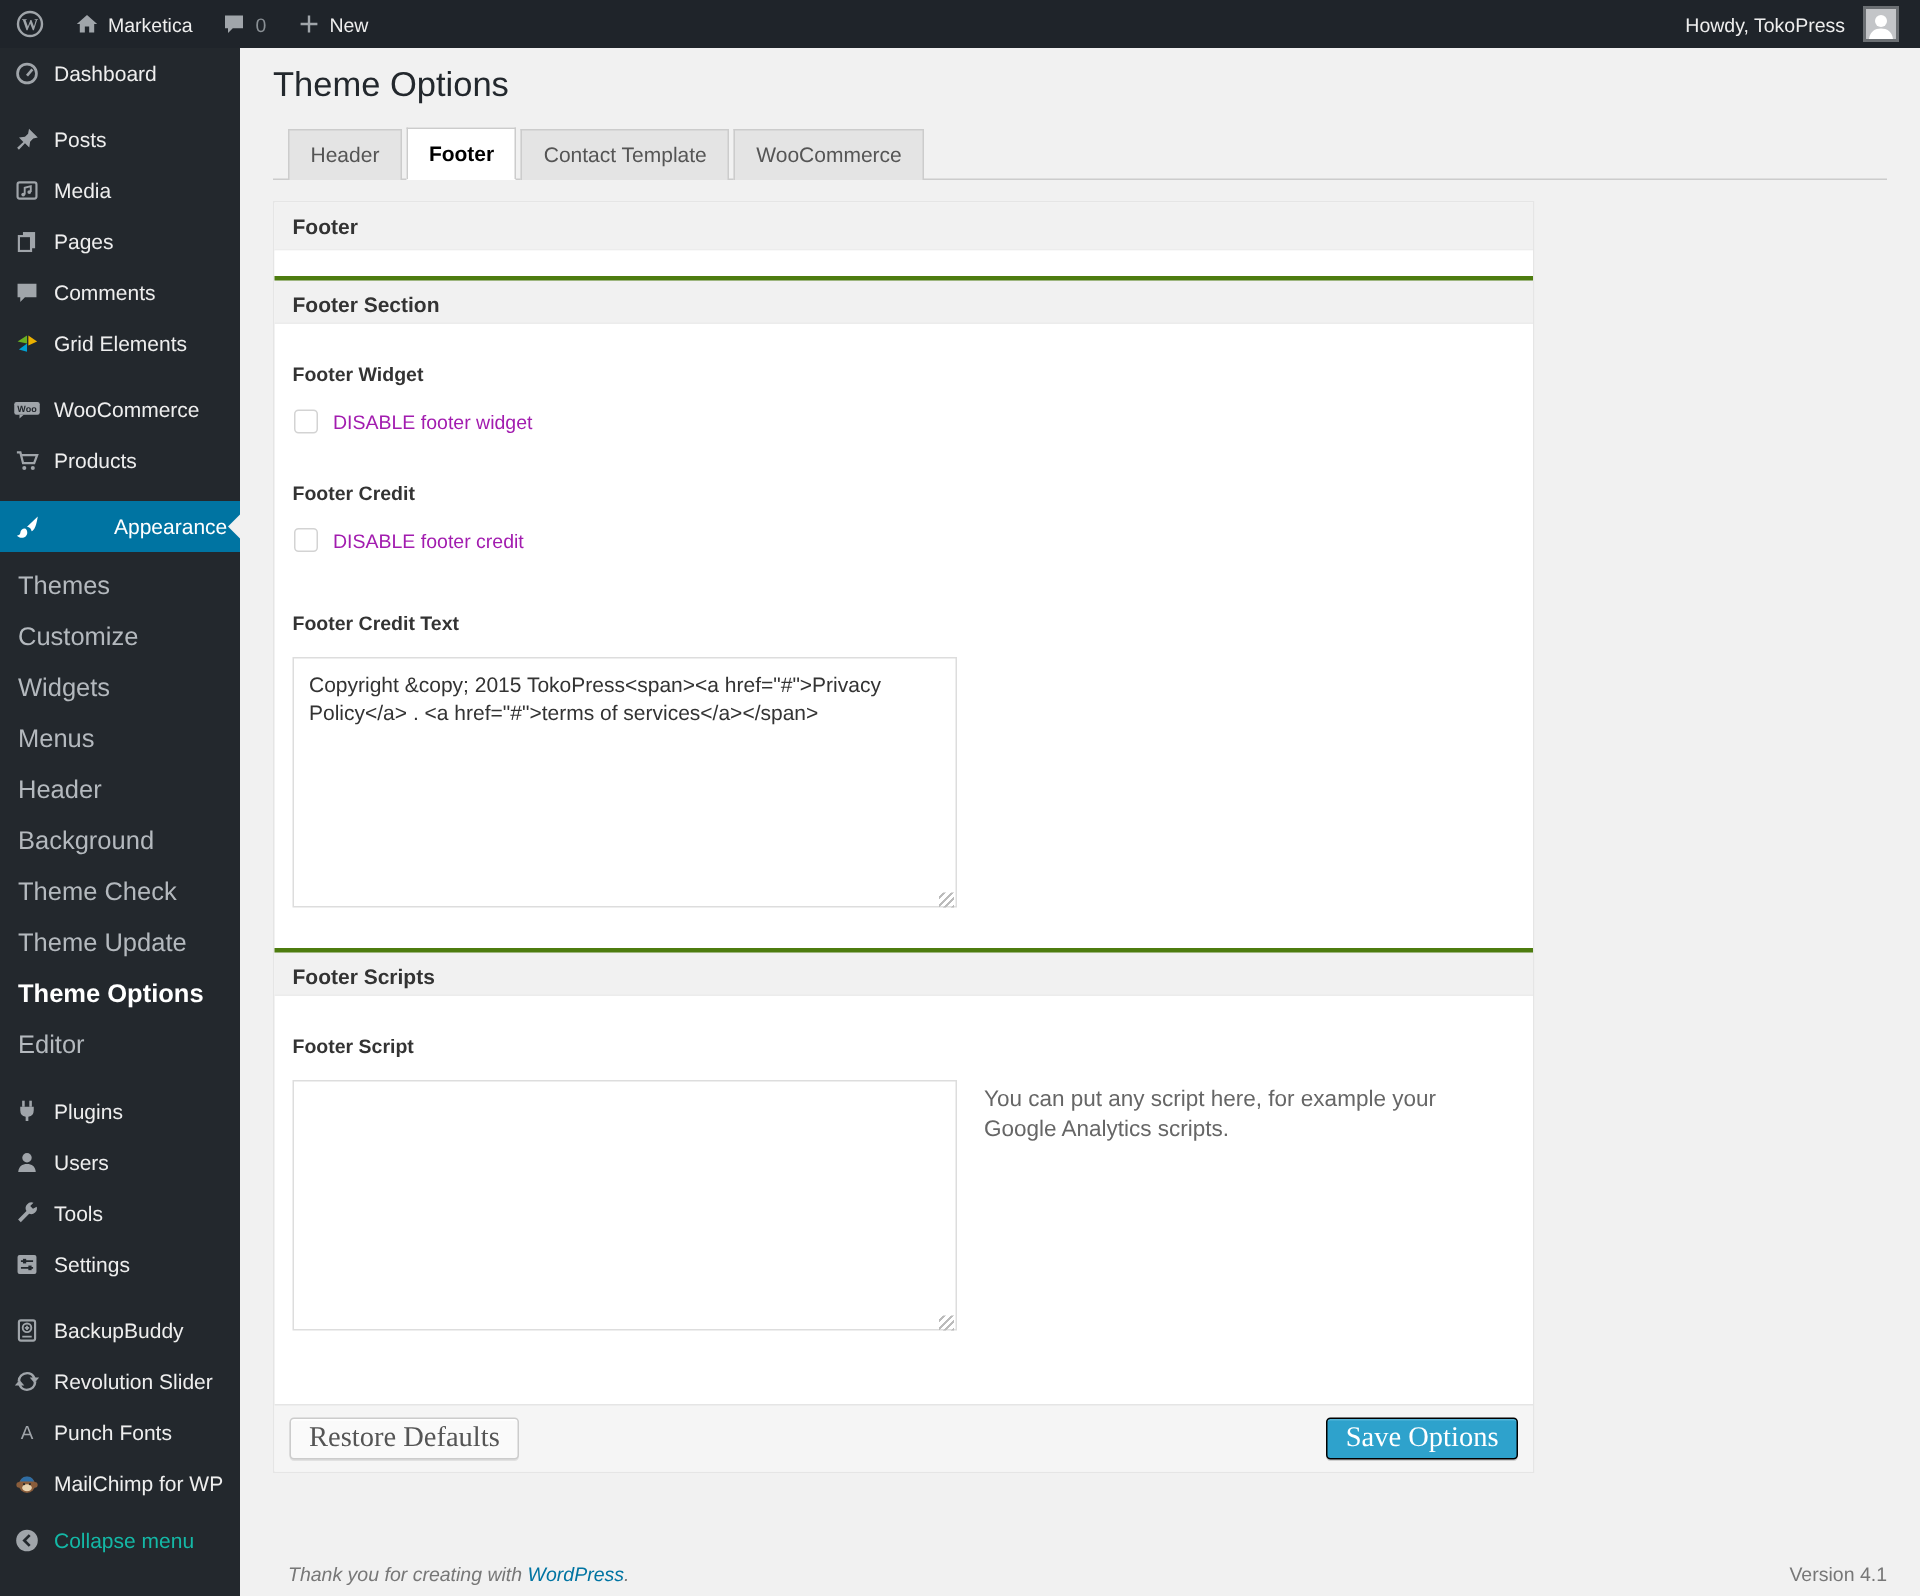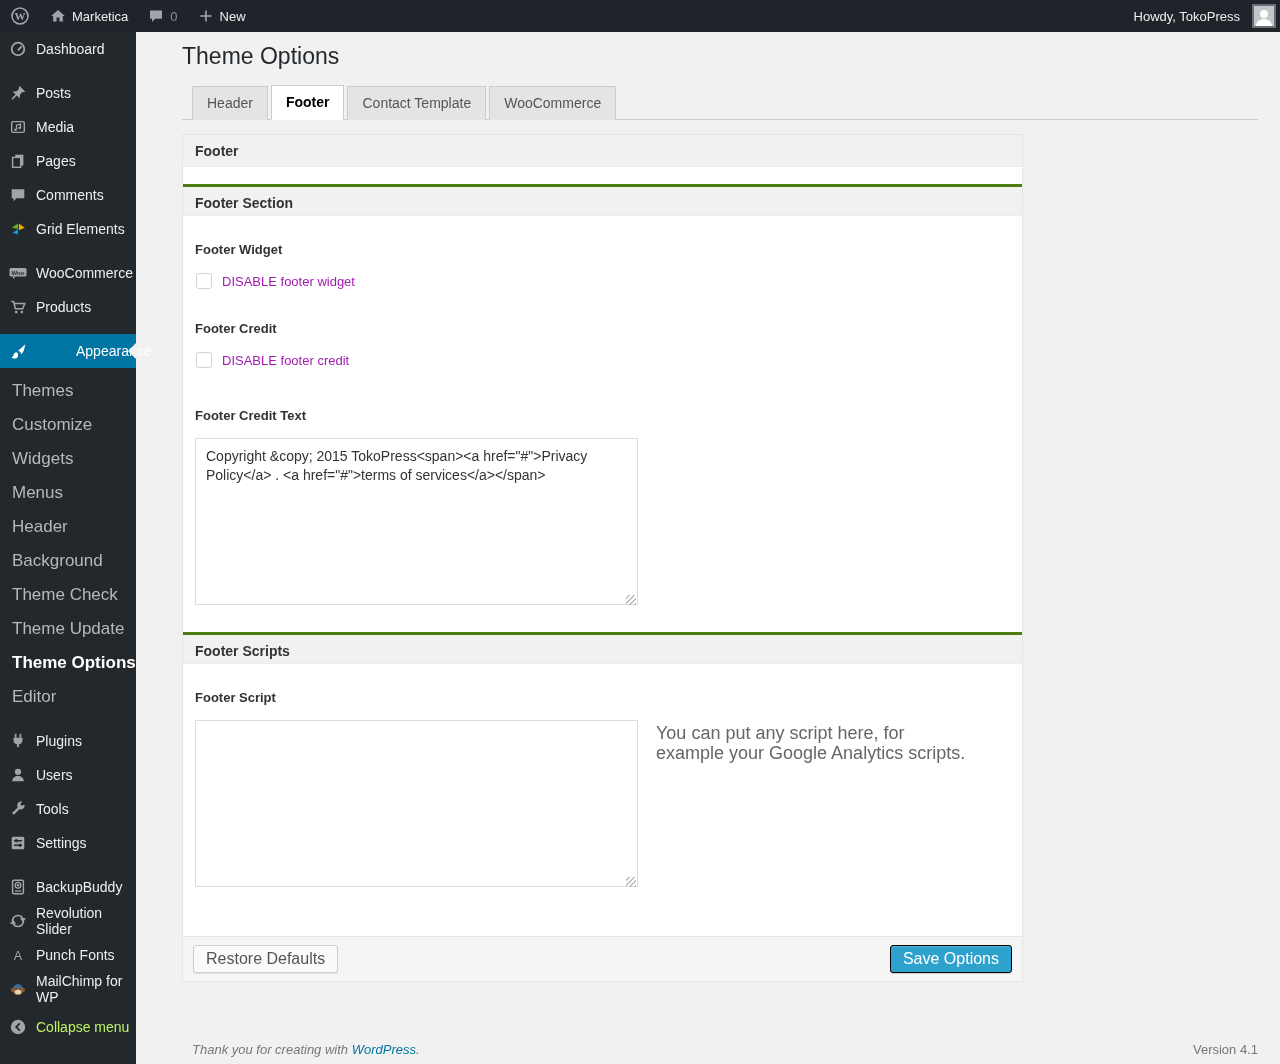--- a/index.html
+++ b/index.html
@@ -5,26 +5,26 @@
   * { margin:0; padding:0; box-sizing:border-box; }
   html,body { width:1280px; height:1064px; overflow:hidden; }
   body { font-family:"Liberation Sans", sans-serif; background:#f1f1f1; color:#444; font-size:13px; }
 
   
   #adminbar { position:fixed; top:0; left:0; right:0; height:32px; background:#1f242a; color:#eee;
     display:flex; align-items:center; z-index:50; font-size:13px; }
   .ab-item { display:flex; align-items:center; gap:6px; padding:0 10px; height:32px; color:#eee; cursor:pointer; }
   .ab-item svg { display:block; }
   .ab-count { color:#8a9095; }
-  .ab-right { margin-left:auto; display:flex; align-items:center; gap:8px; padding-right:4px; }
+  .ab-right { margin-left:auto; display:flex; align-items:center; gap:8px; padding-right:14px; }
   .avatar { width:24px; height:24px; background:#c3c5c8; border:2px solid #6b6f73; display:flex; align-items:flex-end; justify-content:center; overflow:hidden; }
   .avatar svg { display:block; }
 
   
-  #sidebar { position:fixed; top:32px; left:0; bottom:0; width:136px; background:#23282d; z-index:40; }
+  #sidebar { position:fixed; top:32px; left:0; bottom:0; width:160px; background:#23282d; z-index:40; }
   .menu-item { display:flex; align-items:center; height:34px; padding-left:8px; color:#eee; font-size:14px; cursor:pointer; position:relative; }
   .menu-item .micon { width:20px; height:20px; margin-right:8px; display:flex; align-items:center; justify-content:center; flex:none; }
   .menu-sep { height:10px; }
   .menu-item.active { background:#0074a2; color:#fff; font-weight:400;gap:40px; }
   .menu-item.active::after { content:""; position:absolute; right:0; top:50%; margin-top:-8px;
     border:8px solid transparent; border-right-color:#f1f1f1; }
   .submenu { padding:6px 0 10px 0; }
   .submenu-item { display:block; padding:7px 0 7px 12px; color:#b4b9be; font-size:17px; cursor:pointer; }
   .submenu-item.current { color:#fff; font-weight:700; }
 
@@ -51,24 +51,24 @@
     border:1px solid #d3d3d3; border-radius:3px; background:#fff; margin:0 10px 0 1px; cursor:pointer; }
   .check-label { font-size:13px; color:#a21caf; }
 
   .ta-wrap { position:relative; width:443px; margin-top:15px; }
   textarea.opt { width:443px; height:167px; border:1px solid #ddd; background:#fff; resize:none;
     font-family:"Liberation Sans", sans-serif; font-size:14px; color:#333; padding:8px 10px; line-height:19px; outline:none; }
   .resize-grip { position:absolute; right:2px; bottom:3px; width:10px; height:10px; pointer-events:none;
     background:repeating-linear-gradient(135deg, transparent 0 2px, #bbb 2px 3.5px); }
 
   .script-row { display:flex; align-items:flex-start; }
-  .hint { font-size:18px; color:#666; width:310px; margin:18px 0 0 18px; line-height:20px; }
+  .hint { font-size:15px; color:#666; width:310px; margin:18px 0 0 18px; line-height:20px; }
 
   .panel-actions { background:#f5f5f5; border-top:1px solid #e5e5e5; padding:8px 10px; display:flex; align-items:center; }
-  .btn { font-family:Liberation Sans, sans-serif; font-size:16px; height:28px; padding:0 12px; border-radius:3px; cursor:pointer; line-height:26px; }
+  .btn { font-family:Liberation Serif, serif; font-size:19px; height:28px; padding:0 12px; border-radius:3px; cursor:pointer; line-height:26px; }
   .btn-secondary { background:#fafafa; border:1px solid #ccc; color:#555;
     box-shadow:inset 0 1px 0 #fff, 0 1px 0 rgba(0,0,0,.08); }
   .btn-primary { margin-left:auto; background:#2ea2cc; border:1px solid #000000; color:#fff;
     box-shadow:inset 0 1px 0 rgba(120,200,230,.5), 0 1px 0 rgba(0,0,0,.15); }
 
   
   #page-footer { display:flex; align-items:center; margin-top:60px; padding:0 0 20px 10px; }
   .thanks { font-style:italic; color:#777; font-size:13px; }
   .thanks a { color:#0074a2; text-decoration:none; }
   .version { margin-left:auto; color:#777; font-size:13px; }
@@ -311,21 +311,21 @@
           <path d="M4.8 8.5a5.5 5.5 0 0 1 10.4 0z" fill="#2e6da4"></path>
           <circle cx="7.8" cy="10.5" r=".8" fill="#2b2b2b"></circle>
           <circle cx="12.2" cy="10.5" r=".8" fill="#2b2b2b"></circle>
         </svg>
     </span>
     <span>MailChimp for WP</span>
   </div>
 
   <div class="menu-sep" style="height:4px;"></div>
 
-  <div class="menu-item" style="color:#bef264;">
+  <div class="menu-item" style="color:#14b8a6;">
     <span class="micon">
       <svg width="18" height="18" viewBox="0 0 20 20">
           <circle cx="10" cy="10" r="8" fill="#a0a5aa"></circle>
           <path d="M12 6l-4 4 4 4" stroke="#23282d" stroke-width="2" fill="none"></path>
         </svg>
     </span>
     <span>Collapse menu</span>
   </div>
 </div>
 

